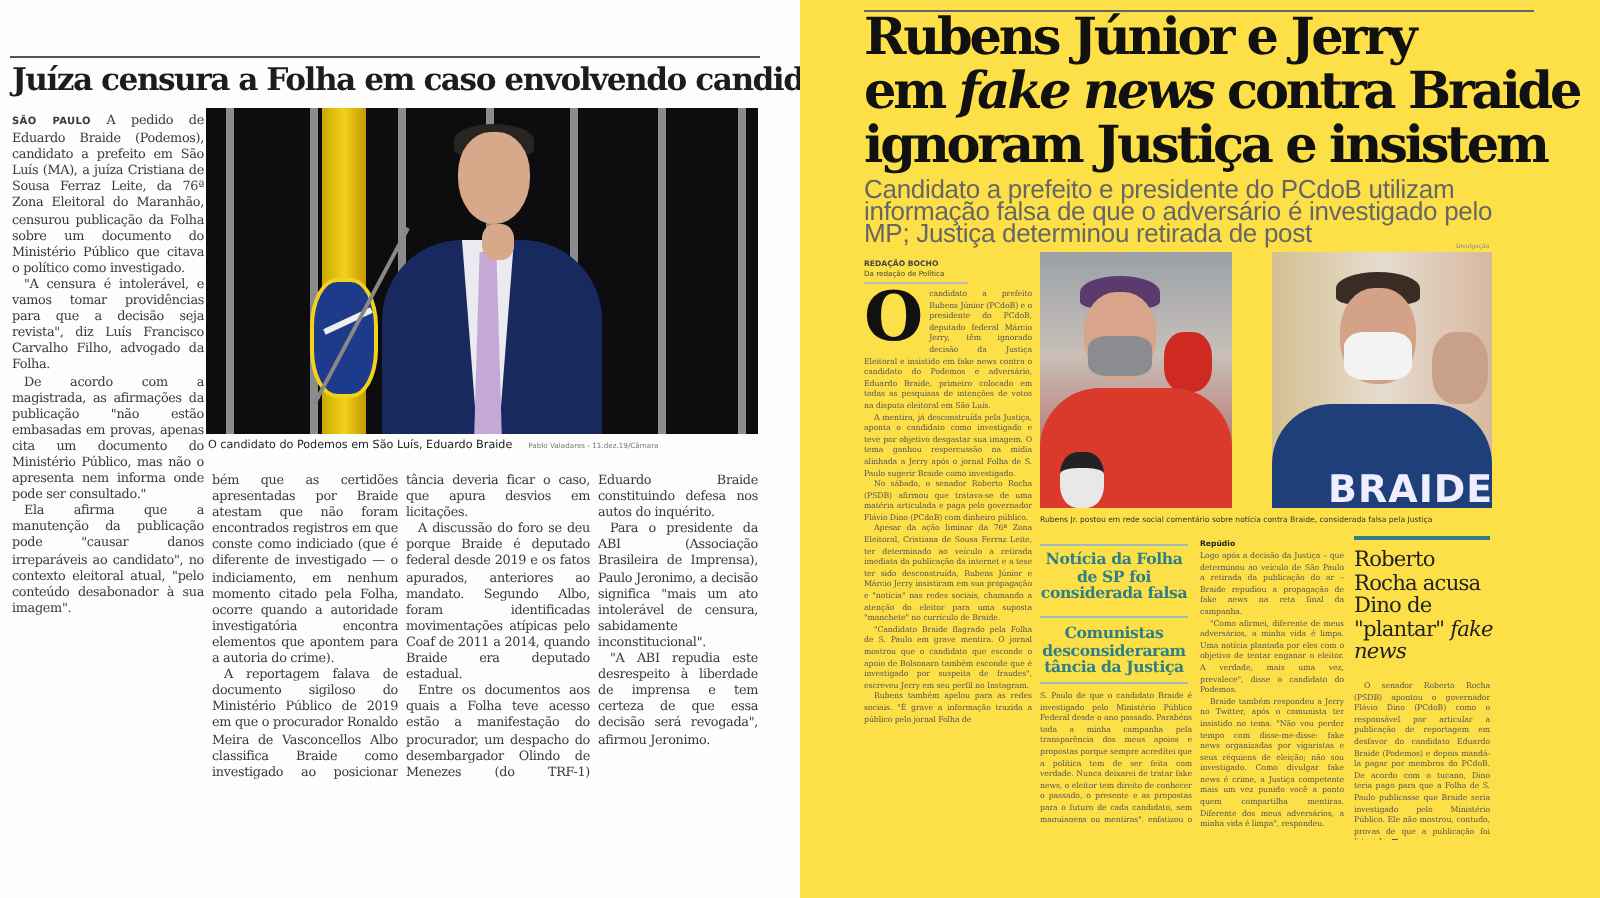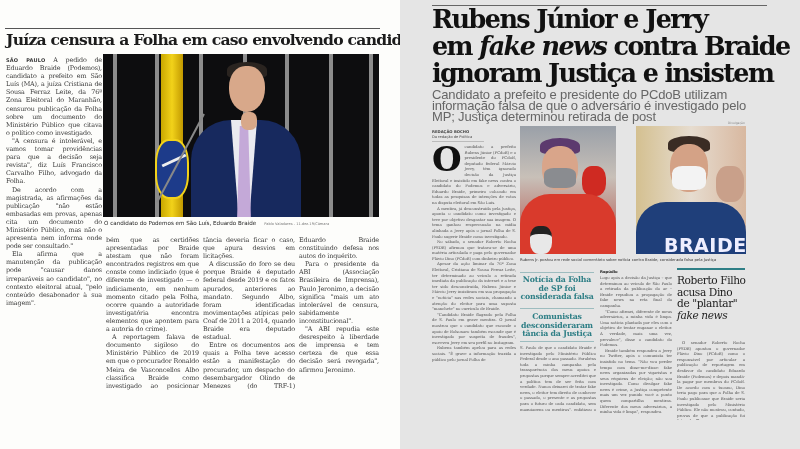--- a/index.html
+++ b/index.html
@@ -29,21 +29,21 @@
   .photo-left .shirt { position: absolute; left: 128px; top: 66px; width: 26px; height: 100px; background: #eaeaf0; clip-path: polygon(0 0,100% 0,70% 100%,30% 100%); }
   .photo-left .tie { position: absolute; left: 134px; top: 72px; width: 14px; height: 95px; background: #c4a9d8; clip-path: polygon(20% 0,80% 0,100% 100%,0 100%); }
   .photo-left .head { position: absolute; left: 126px; top: 12px; width: 36px; height: 46px; border-radius: 45% 45% 50% 50%; background: #d8a88a; }
   .photo-left .hair { position: absolute; left: 124px; top: 8px; width: 40px; height: 16px; border-radius: 50% 50% 20% 20%; background: #2a2420; }
   .photo-left .mic { position: absolute; left: 100px; top: 60px; width: 2px; height: 100px; background: #888; transform: rotate(28deg); transform-origin: top; }
   .photo-left .hand { position: absolute; left: 138px; top: 58px; width: 16px; height: 18px; border-radius: 40%; background: #d8a88a; }
   .caption-left { position: absolute; left: 104px; top: 220px; font-family: "DejaVu Sans", sans-serif; font-size: 5.6px; color: #222; white-space: nowrap; }
   .caption-left .credit { font-size: 3.6px; color: #777; margin-left: 8px; }
 
   
-  .right { position: absolute; left: 400px; top: 0; width: 400px; height: 449px; background: #e5e5e5; }
+  .right { position: absolute; left: 400px; top: 0; width: 400px; height: 449px; background: #fde047; }
   .right .toprule { position: absolute; left: 32px; top: 5px; width: 335px; height: 1px; background: #666; }
   .right .headline { position: absolute; left: 32px; top: 6px; width: 360px; font-family: "DejaVu Serif", serif; font-weight: bold;
       font-size: 25.5px; line-height: 27px; letter-spacing: -1.6px; color: #111; }
   .right .headline i { font-style: italic; }
   .right .deck { position: absolute; left: 32px; top: 89px; width: 340px; font-family: Liberation Sans, sans-serif; font-size: 13px; line-height: 11px; color: #666; letter-spacing: -0.15px; }
   .byline { position: absolute; left: 432px; top: 130px; font-family: "DejaVu Sans", sans-serif; font-size: 3.6px; line-height: 4.5px; color: #444; }
   .byline b { font-size: 3.8px; }
   .byline-rule { position: absolute; left: 432px; top: 141px; width: 52px; height: 1px; background: #bbb; }
   .rc { position: absolute; font-size: 3.9px; line-height: 5.6px; color: #555; text-align: justify; overflow: hidden; letter-spacing: -0.05px; }
   .rc p { text-indent: 5px; }
@@ -193,16 +193,16 @@
 </div>
 
 <div class="r3-title">Repúdio</div>
 <div class="rc r3">
   <p class="first">Logo após a decisão da Justiça – que determinou ao veículo de São Paulo a retirada da publicação do ar – Braide repudiou a propagação de fake news na reta final da campanha.</p>
   <p>"Como afirmei, diferente de meus adversários, a minha vida é limpa. Uma notícia plantada por eles com o objetivo de tentar enganar o eleitor. A verdade, mais uma vez, prevalece", disse o candidato do Podemos.</p>
   <p>Braide também respondeu a Jerry no Twitter, após o comunista ter insistido no tema. "Não vou perder tempo com disse-me-disse: fake news organizadas por vigaristas e seus réquiens de eleição; não sou investigado. Como divulgar fake news é crime, a Justiça competente mais um vez punido você a ponto quem compartilha mentiras. Diferente dos meus adversários, a minha vida é limpa", respondeu.</p>
 </div>
 
 <div class="side-rule"></div>
-<div class="side-head"><span>Roberto Filho acusa Dino de "plantar" </span><i>fake news</i></div>
+<div class="side-head"><span>Roberto Rocha acusa Dino de "plantar" </span><i>fake news</i></div>
 <div class="rc r4">
   <p>O senador Roberto Rocha (PSDB) apontou o governador Flávio Dino (PCdoB) como o responsável por articular a publicação de reportagem em desfavor do candidato Eduardo Braide (Podemos) e depois mandá-la pagar por membros do PCdoB. De acordo com o tucano, Dino teria pago para que a Folha de S. Paulo publicasse que Braide seria investigado pelo Ministério Público. Ele não mostrou, contudo, provas de que a publicação foi fatorada. ■</p>
 </div>
 
 </body></html>

